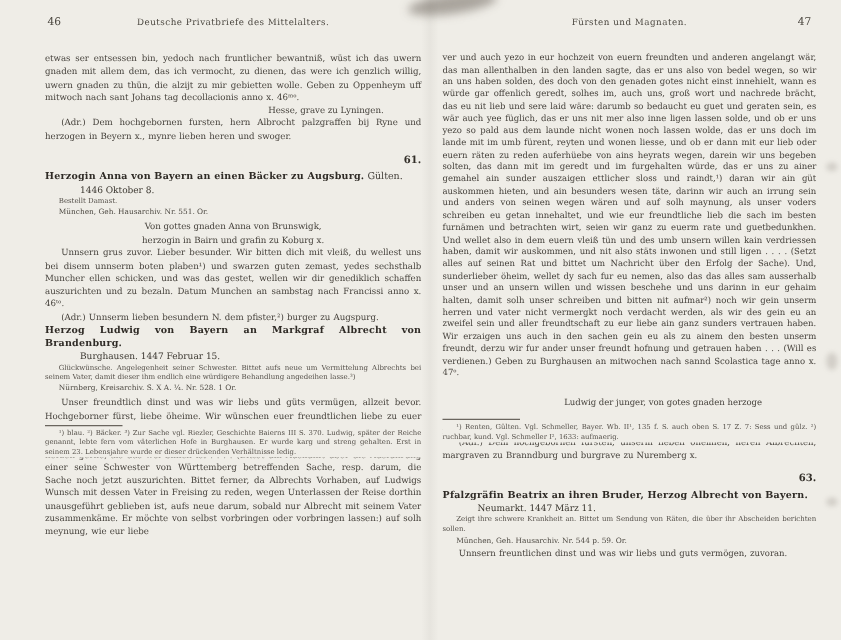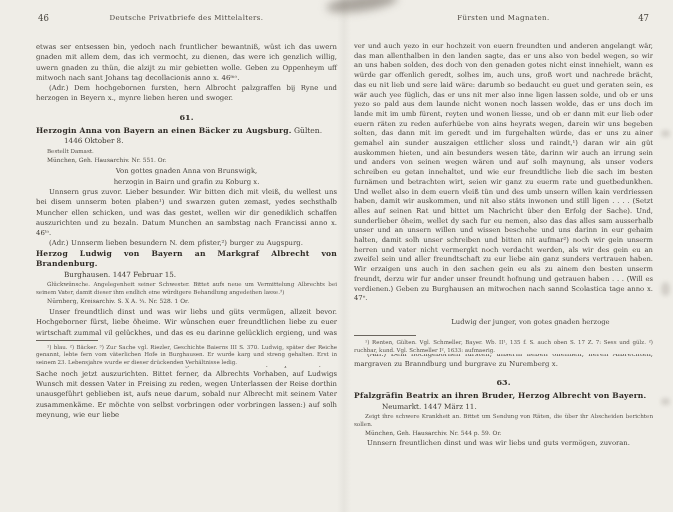--- a/index.html
+++ b/index.html
@@ -20,21 +20,21 @@
   .content{margin-top:14px;}
   .bodytext{
     font-size:6.9px;line-height:10.3px;text-align:justify;margin:0;
     word-spacing:.4px;
   }
   .page-right .bodytext{font-size:6.8px;line-height:9.7px;}
   .indent{text-indent:13px;}
   .sig-right{text-align:right;padding-right:30px;margin:0;font-size:6.9px;line-height:10.3px;}
   .sig-center{text-align:center;margin:13px;font-size:6.8px;line-height:10px;padding-left:54px;}
   .sig-center2{text-align:left;margin:0;font-size:6.8px;line-height:10px;}
-  .letter-num{text-align:center;font-weight:bold;font-size:8px;line-height:10px;margin:8px 0 4px 0;color:#322e28;}
+  .letter-num{text-align:right;font-weight:bold;font-size:8px;line-height:10px;margin:8px 0 4px 0;color:#322e28;}
   .letter-head{margin:0;font-size:7.6px;line-height:10.5px;text-align:justify;color:#2f2b26;}
   .letter-head .t{font-weight:bold;letter-spacing:.2px;}
   .letter-head .pl{font-weight:normal;color:#45413b;}
   .dateline{margin:0;font-size:7.2px;line-height:10.5px;text-indent:28px;color:#3a362f;}
   .regest{margin:1px 0 0 0;font-size:5.6px;line-height:7.4px;text-align:justify;text-indent:11px;color:#55504a;}
   .sourceline{margin:1px 0 2px 0;font-size:5.9px;line-height:8px;text-indent:11px;color:#4a463f;}
   .salut{text-align:center;margin:0;font-size:6.9px;line-height:10.4px;}
   .foot{position:absolute;left:0;right:0;background:#efede7;padding-top:3px;}
   .page-left .foot{bottom:22px;}
   .page-right .foot{bottom:34px;}
@@ -58,20 +58,21 @@
 <div class="edge-mark em2"></div>
 <div class="edge-mark em3"></div>
 
 <div class="page page-left">
   <div class="pagehead">
     <span class="pnum pnum-left">46</span>
     <span class="ptitle">Deutsche Privatbriefe des Mittelalters.</span>
   </div>
   <div class="content">
     <p class="bodytext">etwas ser entsessen bin, yedoch nach fruntlicher bewantniß, wüst ich das uwern gnaden mit allem dem, das ich vermocht, zu dienen, das were ich genzlich willig, uwern gnaden zu thün, die alzijt zu mir gebietten wolle. Geben zu Oppenheym uff mitwoch nach sant Johans tag decollacionis anno x. 46ᵐᵒ.</p>
+    <p class="sig-right">Hesse, grave zu Lyningen.</p>
     <p class="bodytext indent">(Adr.)   Dem hochgebornen fursten, hern Albrocht palzgraffen bij Ryne und herzogen in Beyern x., mynre lieben heren und swoger.</p>
 
     <div class="letter-num">61.</div>
     <p class="letter-head"><span class="t">Herzogin Anna von Bayern an einen Bäcker zu Augsburg.</span> <span class="pl">Gülten.</span></p>
     <p class="dateline">1446 Oktober 8.</p>
     <p class="regest">Bestellt Damast.</p>
     <p class="sourceline">München, Geh. Hausarchiv.   Nr. 551.  Or.</p>
     <p class="salut">Von gottes gnaden Anna von Brunswigk,</p>
     <p class="salut">herzogin in Bairn und grafin zu Koburg x.</p>
     <p class="bodytext indent">Unnsern grus zuvor.  Lieber besunder.  Wir bitten dich mit vleiß, du wellest uns bei disem unnserm boten plaben¹) und swarzen guten zemast, yedes sechsthalb Muncher ellen schicken, und was das gestet, wellen wir dir genediklich schaffen auszurichten und zu bezaln.  Datum Munchen an sambstag nach Francissi anno x. 46ᵗᵒ.</p>

